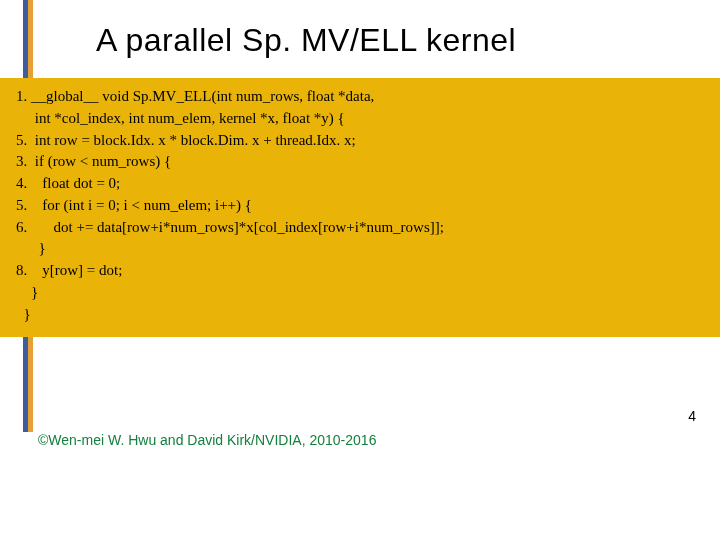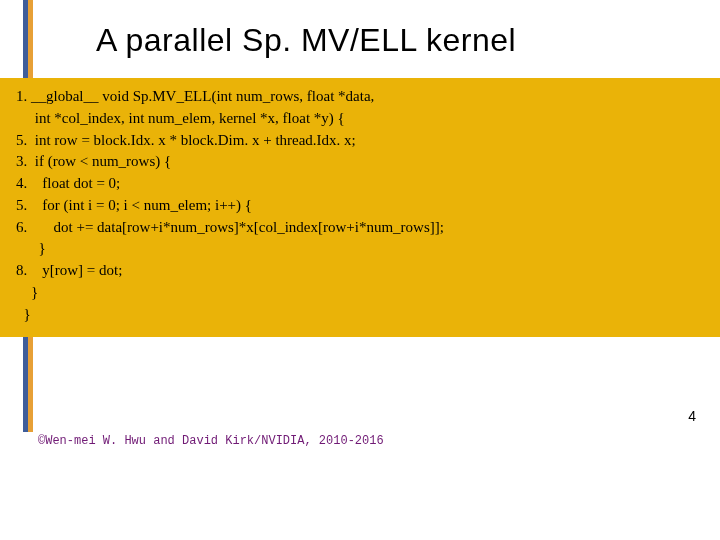--- a/index.html
+++ b/index.html
@@ -4,21 +4,21 @@
 <style>
   * { margin: 0; padding: 0; box-sizing: border-box; }
   html, body { width: 720px; height: 540px; background: #ffffff; font-family: Arial, Helvetica, sans-serif; overflow: hidden; }
   .slide { position: relative; width: 720px; height: 464px; }
   .sidebar { position: absolute; left: 23px; top: 0; width: 10px; height: 432px; display: flex; }
   .bar-blue { width: 5px; height: 100%; background: #3e5d9a; }
   .bar-orange { width: 5px; height: 100%; background: #e7a036; }
   .title { position: absolute; left: 96px; top: 22px; font-size: 32px; font-weight: 400; color: #000; letter-spacing: 0.5px; }
   .codeblock { position: absolute; left: 0; top: 78px; width: 720px; background: #eab308; padding: 8px 16px 12px 16px; font-family: Liberation Serif, serif; font-size: 15px; line-height: 1.45; color: #000; }
   .pagenum { position: absolute; right: 24px; bottom: 40px; font-size: 14px; color: #000; }
-  .copyright { position: absolute; left: 38px; bottom: 16px; font-size: 12px; color: #701a75; font-family: Liberation Mono, monospace; }
+  .copyright { position: absolute; left: 38px; bottom: 16px; font-size: 14px; color: #15803d; }
   .codeline { white-space: pre; }
 </style>
 </head>
 <body>
 
 <div class="slide">
 
   <div class="sidebar">
     <div class="bar-blue"></div>
     <div class="bar-orange"></div>

